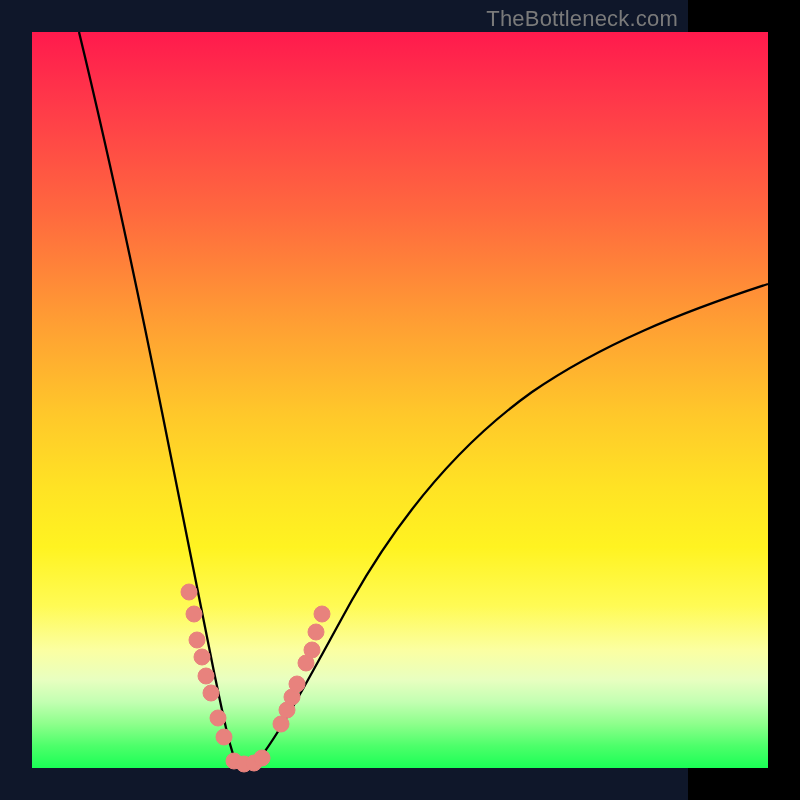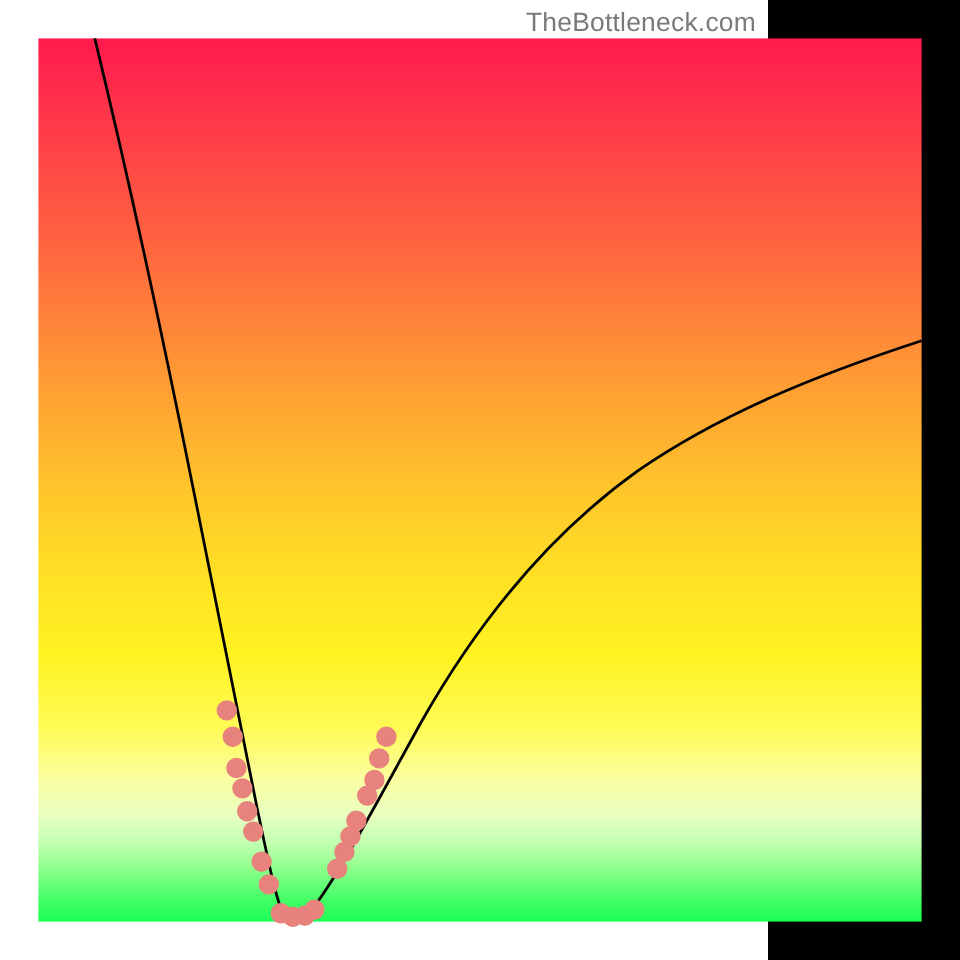--- a/index.html
+++ b/index.html
@@ -10,21 +10,22 @@
     overflow: hidden;
     background: #000;
     font-family: Arial, Helvetica, sans-serif;
   }
   .frame {
     position: absolute;
     left: 0;
     top: 0;
     width: 640px;
     height: 800px;
-    background: #ffffff;
+    background: #0f172a;
+    padding-left: 48px;
   }
   .plot-area {
     position: absolute;
     left: 32px;
     top: 32px;
     width: 736px;
     height: 736px;
     
     background: linear-gradient(
       to bottom,

